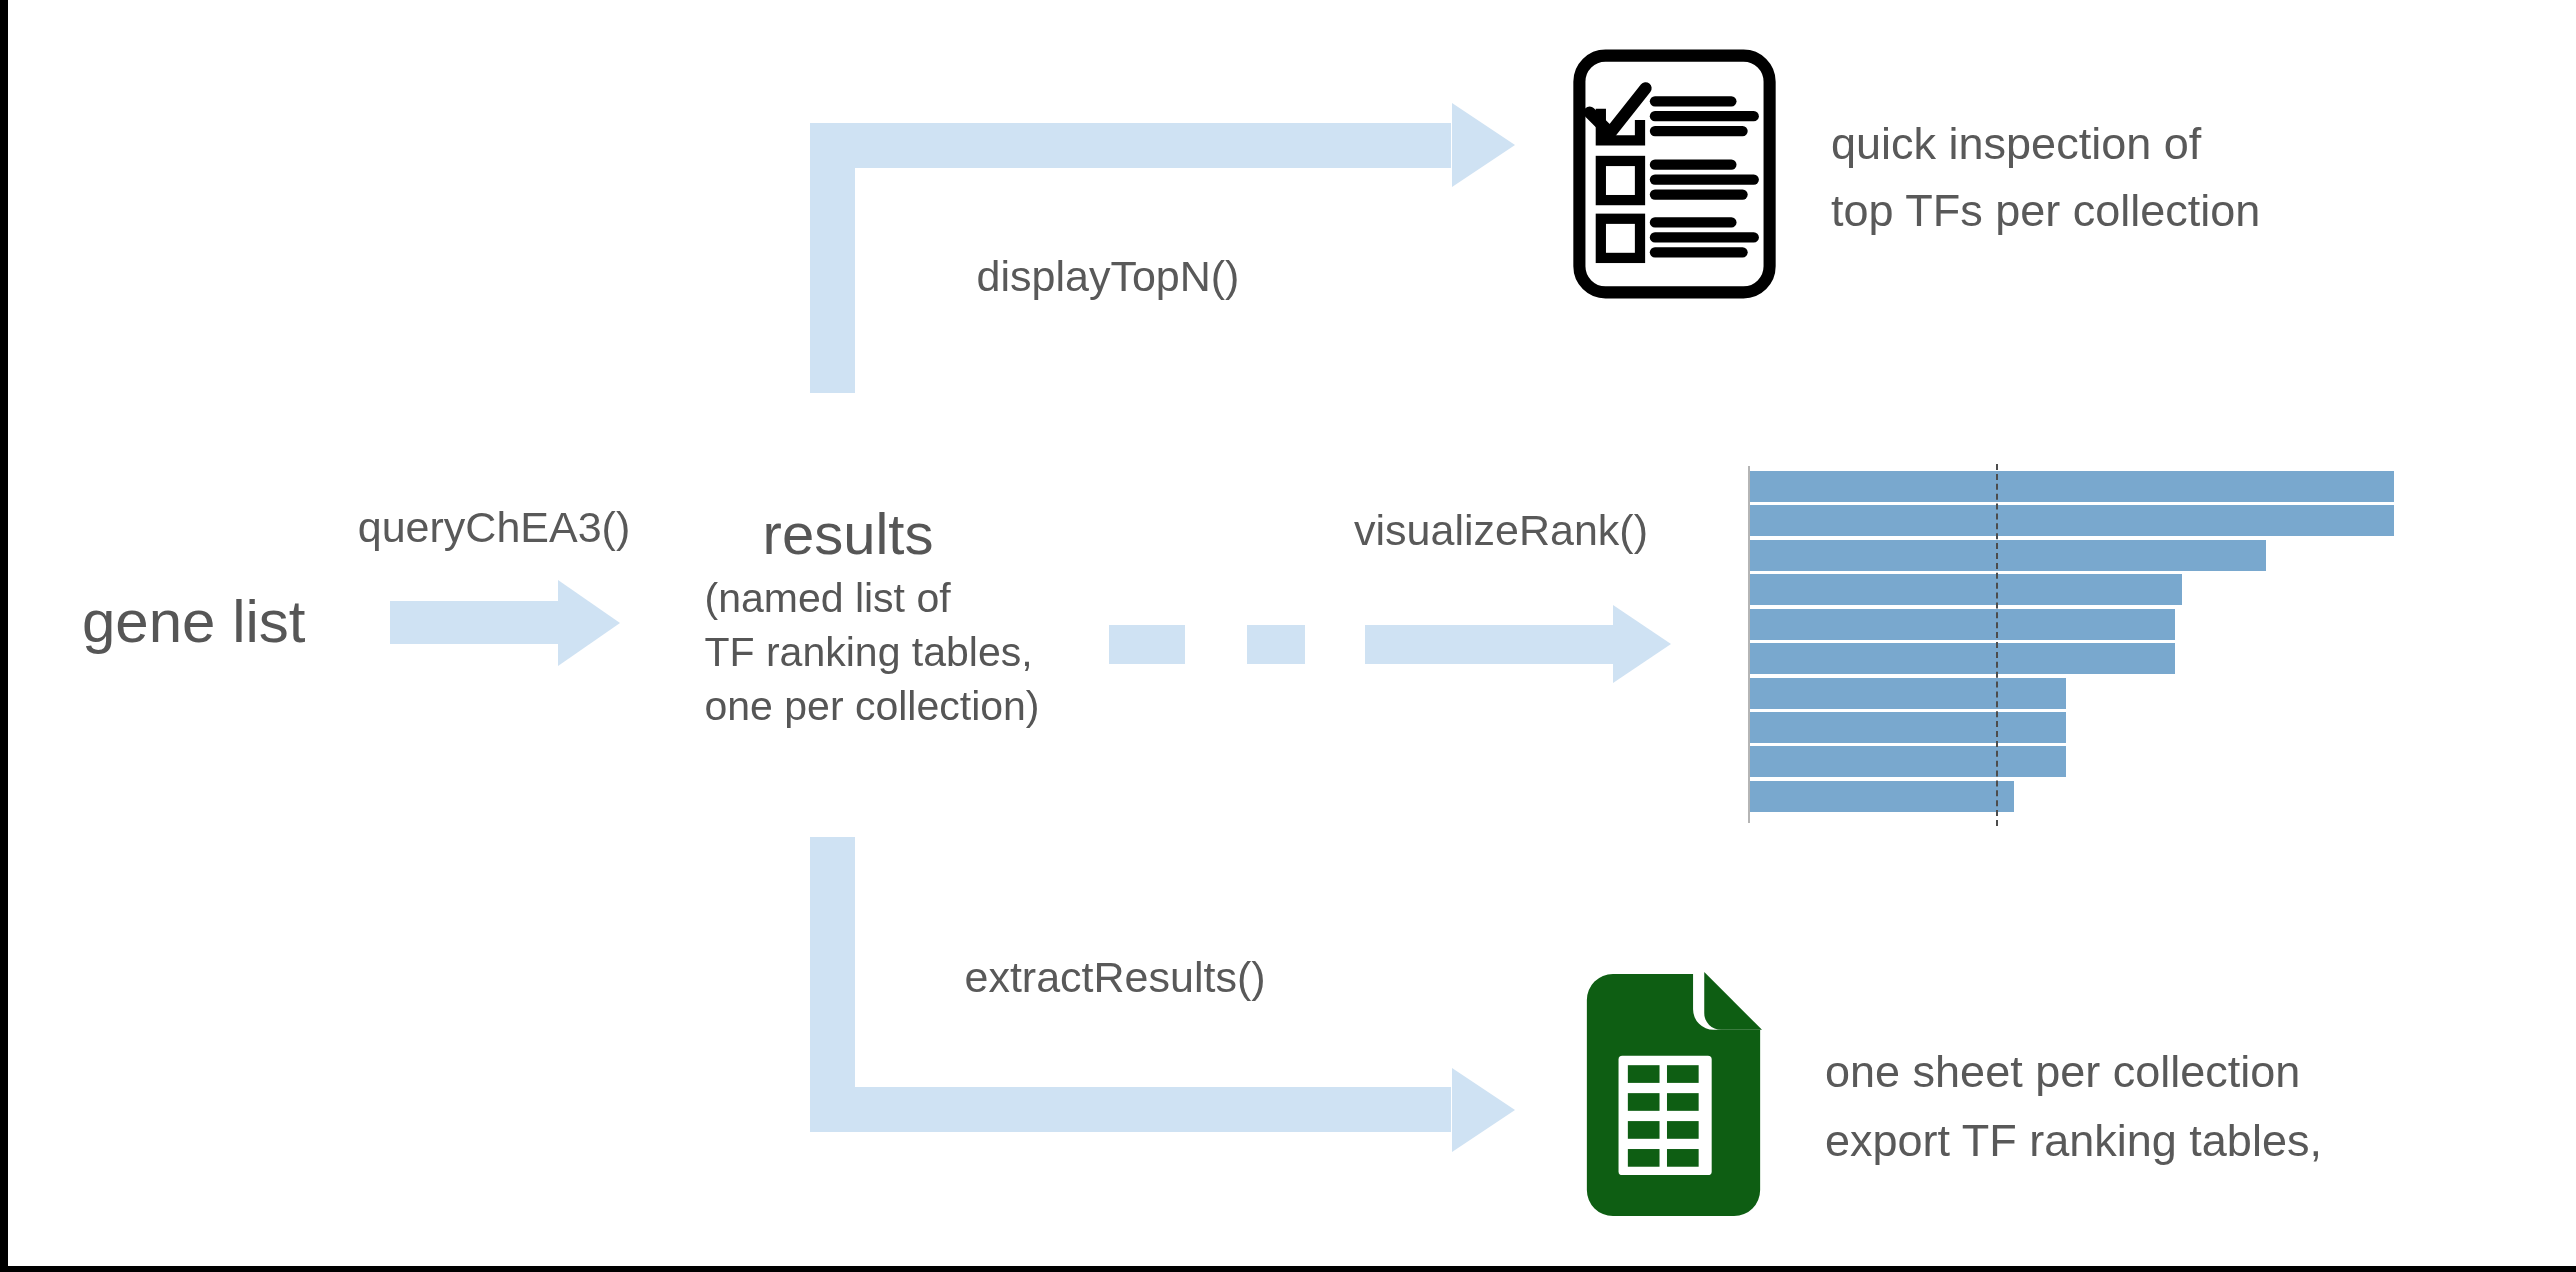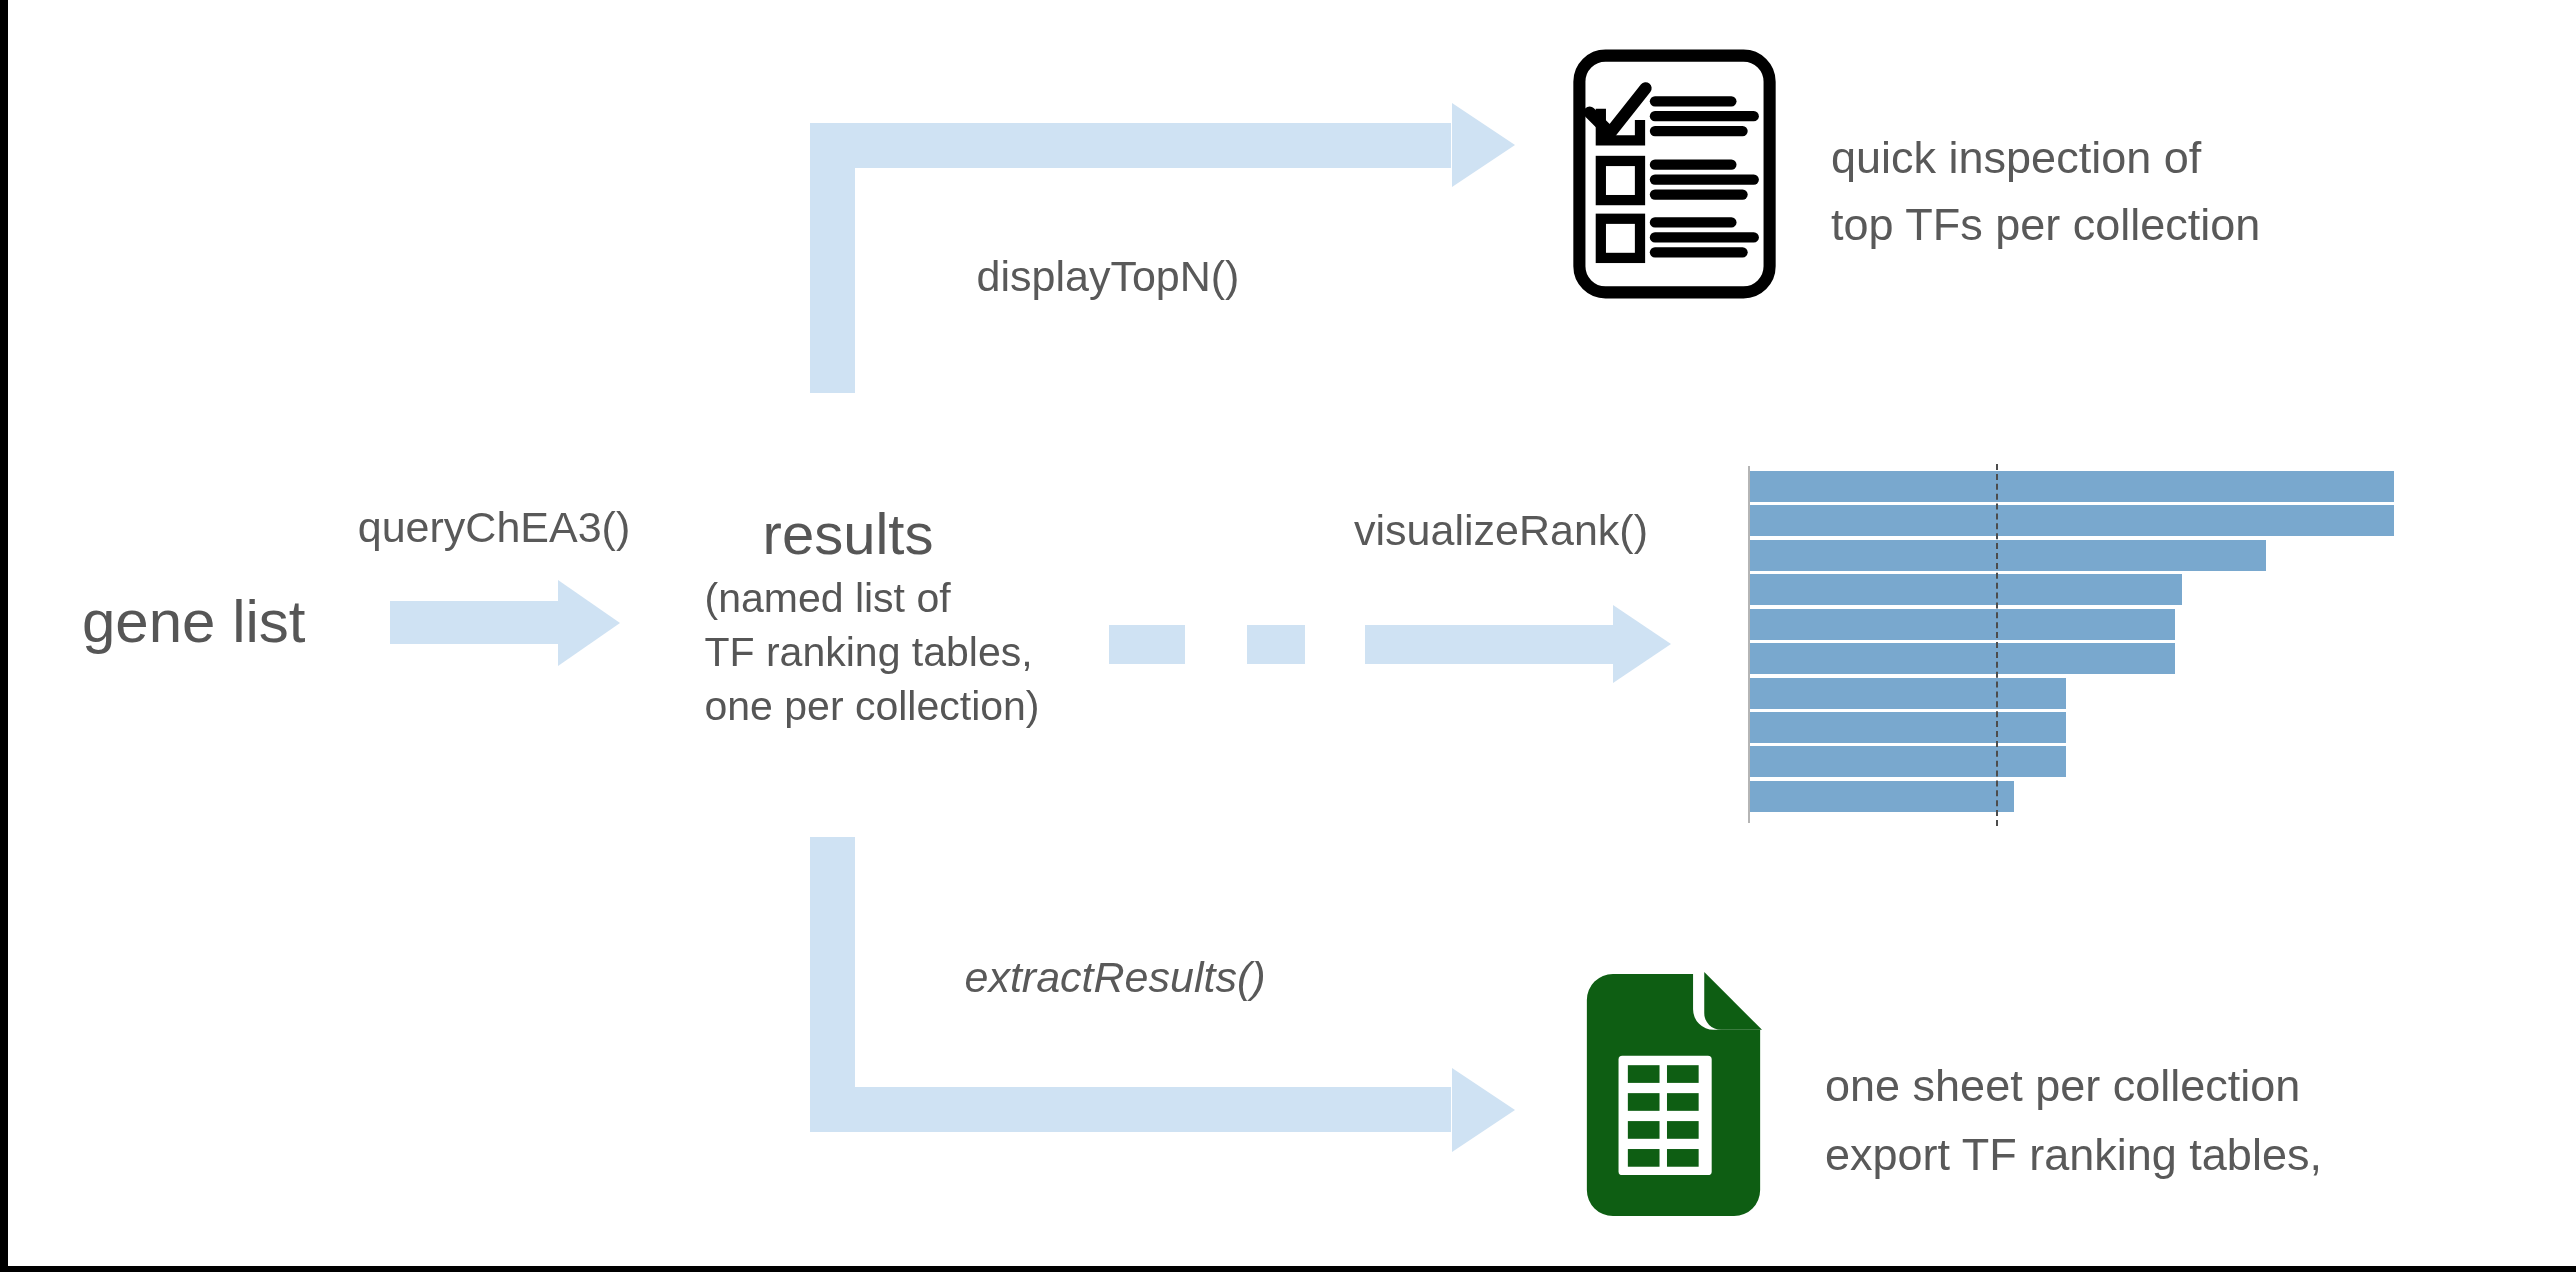--- a/index.html
+++ b/index.html
@@ -8,28 +8,28 @@
 
   
   .frame-left{position:absolute;left:0;top:0;width:7.5px;height:1273px;background:#000;}
   .frame-bottom{position:absolute;left:0;top:1266px;width:2576px;height:6.5px;background:#000;}
 
   
   .fn-label{position:absolute;font-size:43px;white-space:nowrap;transform:translateX(-50%);color:#595959;}
   #lbl-query{left:494px;top:503px;}
   #lbl-display{left:1108px;top:252px;text-align:right;}
   #lbl-visualize{left:1501px;top:506px;}
-  #lbl-extract{left:1115px;top:953px;font-style:italic;}
+  #lbl-extract{left:1115px;top:953px;}
 
   #gene-list{position:absolute;left:82px;top:587px;font-size:60px;color:#565656;white-space:nowrap;text-align:right;}
   #results-title{position:absolute;left:848px;top:500px;transform:translateX(-50%);font-size:58px;color:#565656;white-space:nowrap;}
   #results-sub{position:absolute;left:872px;top:571px;transform:translateX(-50%);font-size:41px;line-height:54px;
                text-align:left;color:#565656;white-space:nowrap;}
 
-  .caption{position:absolute;font-size:45px;color:#595959;white-space:nowrap;margin-top:14px;}
+  .caption{position:absolute;font-size:45px;color:#595959;white-space:nowrap;}
   #caption-inspect{left:1831px;top:110px;line-height:67px;}
   #caption-export{left:1825px;top:1037px;line-height:69px;}
   .caption span{display:block;}
 
   
   .arrow{position:absolute;background:#cfe2f3;}
   .arrow-head{position:absolute;width:0;height:0;border-top:42px solid transparent;
               border-bottom:42px solid transparent;border-left:63px solid #cfe2f3;}
 
   #arr1-body{left:390px;top:601px;width:168px;height:43px;}

